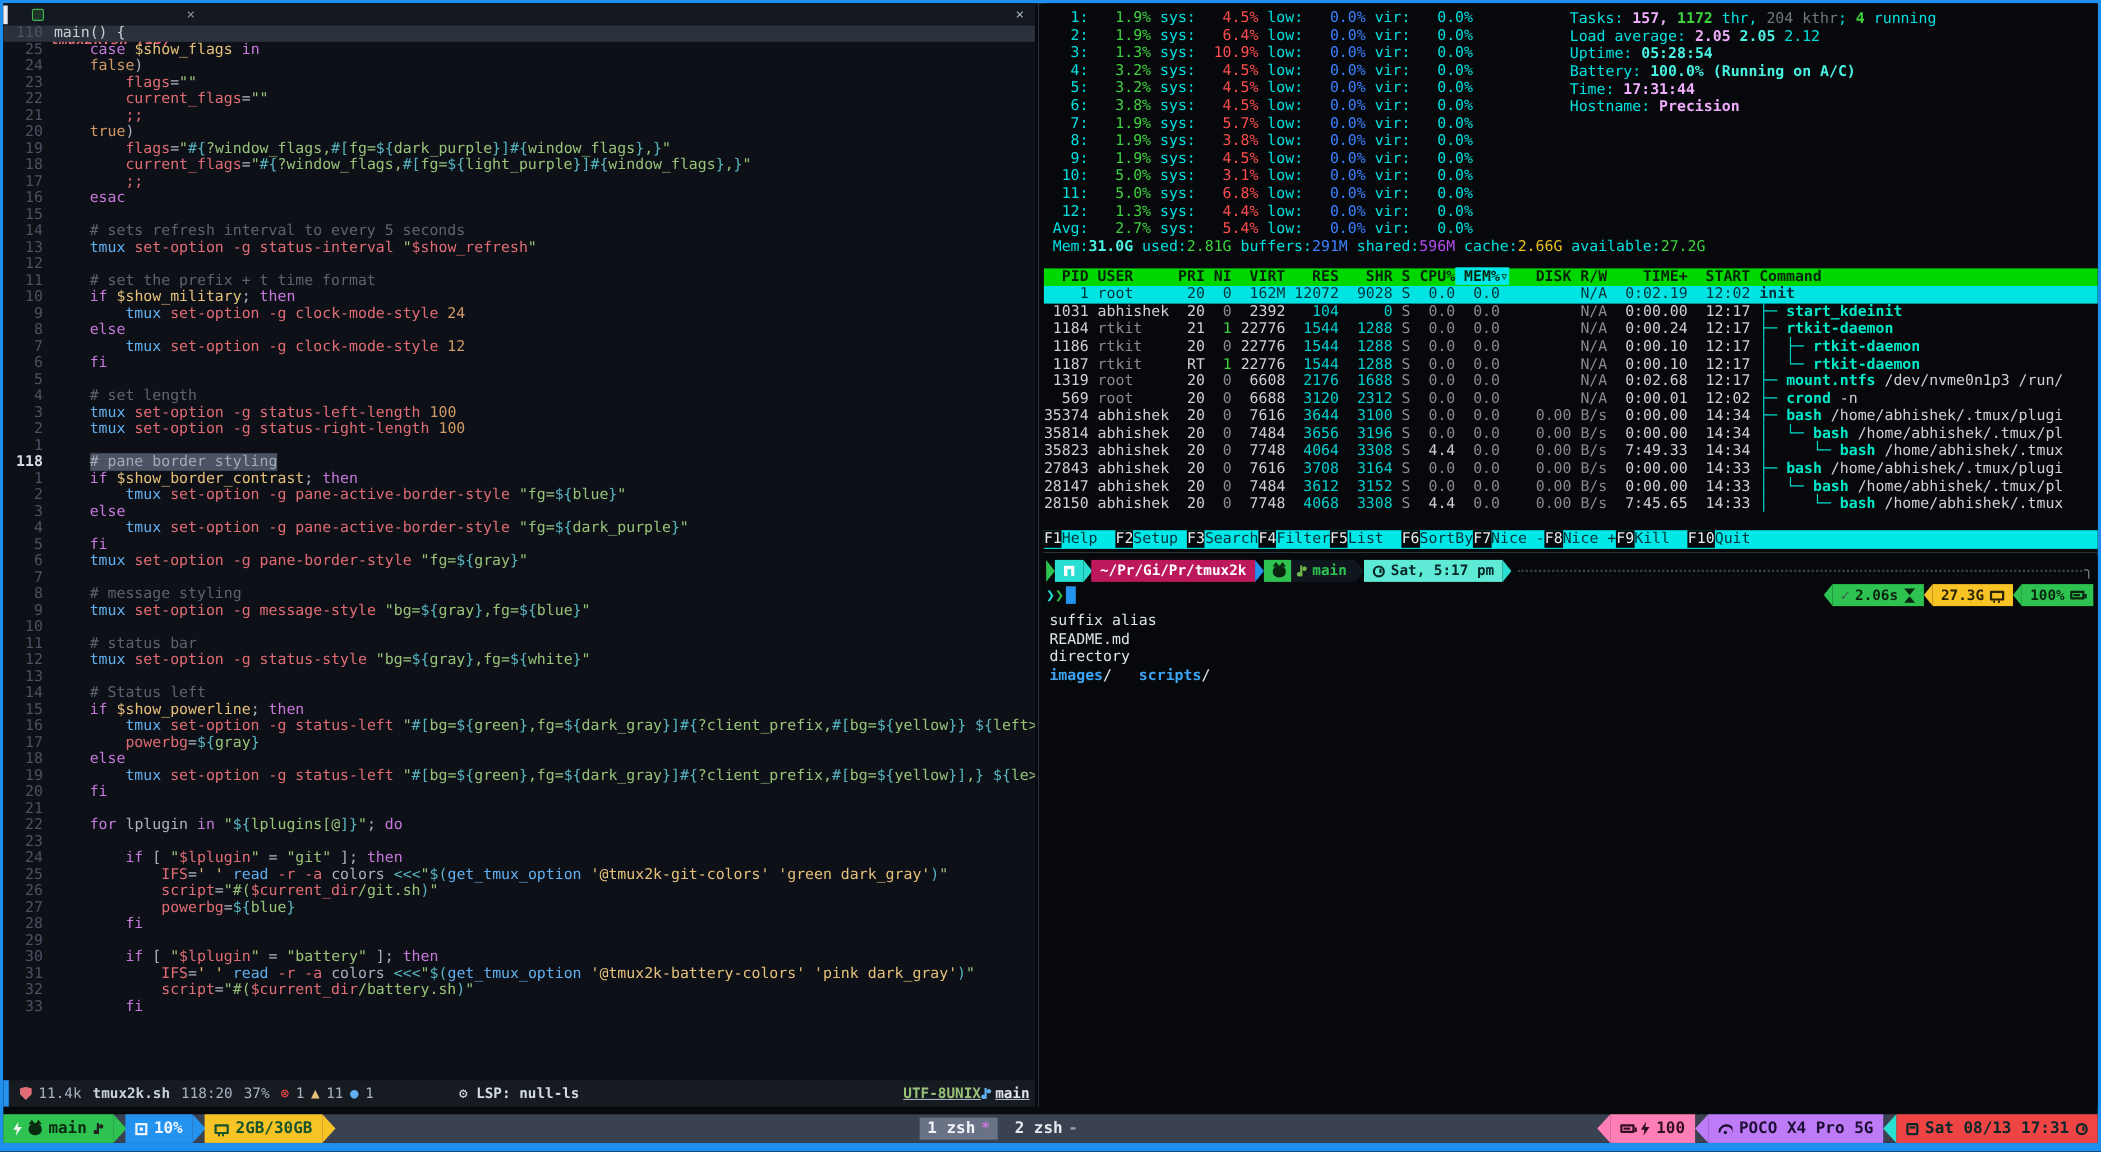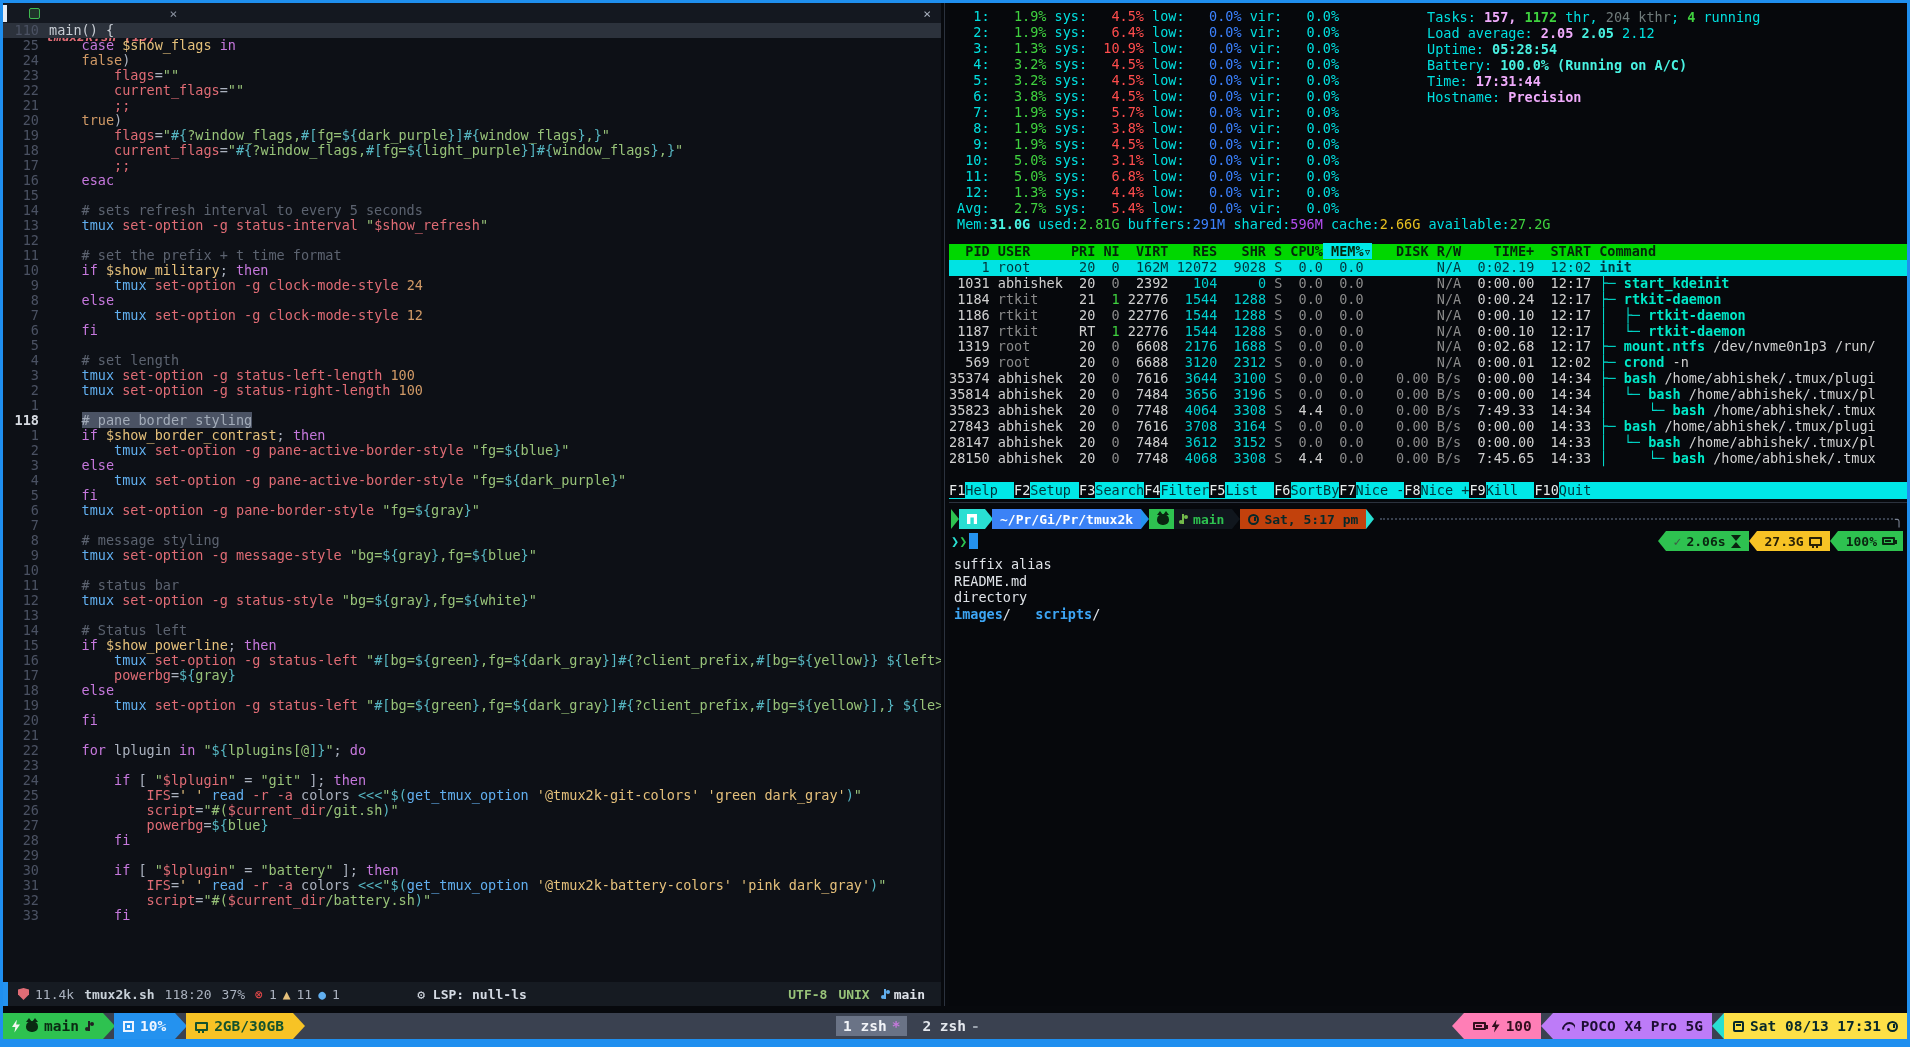--- a/index.html
+++ b/index.html
@@ -29,21 +29,21 @@
   .kw{color:#c678dd}.str{color:#98c379}.str2{color:#e5c07b}.num{color:#d19a66}.fn{color:#61afef}
   .var{color:#e5c07b}.idn{color:#e06c75}.arg{color:#e06c75}.op{color:#56b6c2}.intp{color:#56b6c2}
   .sv{color:#e06c75}.cmt{color:#5c6370}
   .statusline{height:24px;background:#161b22;display:flex;align-items:center;font-size:13px;color:#aab2bf;gap:10px;position:relative;}
   .sl-bar{width:5px;height:100%;background:#2492ef;flex:none;}
   .sl-grp{display:flex;align-items:center;gap:6px;}
   .ico-shield{width:11px;height:12px;background:#e06c75;display:inline-block;clip-path:polygon(50% 0,100% 12%,100% 55%,50% 100%,0 55%,0 12%);}
   .sl-file{color:#c9d1d9;font-weight:bold;}
   .diag-e{color:#f04a4a}.diag-w{color:#e5c07b}.diag-i{color:#61afef}
   .sl-center{position:absolute;left:0;right:0;text-align:center;color:#d5dbe4;font-weight:bold;}
-  .sl-right{margin-left:auto;display:flex;align-items:flex-start;gap:11px;}
+  .sl-right{margin-left:auto;display:flex;align-items:flex-start;gap:0;text-decoration:underline;}
   .sl-enc{color:#98c379;font-weight:bold;}
   .sl-branch{color:#dfe3ea;font-weight:bold;display:flex;align-items:center;gap:4px;}
   .ico-gitbranch{position:relative;width:9px;height:12px;display:inline-block;}
   .ico-gitbranch::before{content:"";position:absolute;left:3px;top:1px;bottom:1px;width:2px;background:#61afef;}
   .ico-gitbranch::after{content:"";position:absolute;right:0;top:2px;width:4px;height:4px;border-radius:50%;background:#61afef;box-shadow:-5px 5px 0 0 #61afef;}
   
   .vsep{width:8px;background:linear-gradient(90deg,transparent 3px,#2b323e 3px,#2b323e 4px,transparent 4px);}
   .hsep{height:7px;background:linear-gradient(180deg,transparent 3px,#2b323e 3px,#2b323e 4px,transparent 4px);}
   
   .rightcol{flex:1;display:flex;flex-direction:column;}
@@ -177,33 +177,33 @@
 
         <div class="hsep"></div>
 
         <section class="term mono">
           <div class="pline1">
             <span class="arrR" style="border-left:8px solid #2ec250"></span>
             <span class="chip" style="background:#29dfd2;color:#fff">
                 <i class="ico ico-manjaro"></i>
               </span>
             <span class="arrR" style="border-left:8px solid #29dfd2;margin-right:-1px"></span>
-            <span class="chip" style="background:#3b82f6;color:#fff">
+            <span class="chip" style="background:#be185d;color:#fff">
                 <span>~/Pr/Gi/Pr/tmux2k</span>
               </span>
             <span class="arrR" style="border-left:8px solid #2492ef"></span>
             <span class="chip" style="background:#2ec250;color:#0a2410;padding-right:5px">
                 <i class="ico ico-octo"></i>
               </span>
             <span class="chip" style="background:#10161d;color:#2ec250;padding-left:5px">
                 <i class="ico ico-gitbranch" style="filter:hue-rotate(250deg)"></i>
                 <span>main</span>
               </span>
             <span class="arrR" style="border-left:8px solid #10161d"></span>
-            <span class="chip" style="background:#c2410c;color:#07282a">
+            <span class="chip" style="background:#5eead4;color:#07282a">
                 <i class="ico ico-clock"></i>
                 <span>Sat, 5:17 pm</span>
               </span>
             <span class="arrR" style="border-left:8px solid #29dfd2"></span>
             <div class="dots"></div>
             <span class="pcorner">╮</span>
           </div>
           <div class="pline2">
             <span style="color:#29dfd2;font-weight:bold">❯</span>
             <span style="color:#2ec250;font-weight:bold">❯</span>
@@ -269,21 +269,21 @@
           <i class="ico ico-batt"></i>
           <i class="ico ico-bolt"></i>
           <span>100</span>
         </span>
         <span class="sa" style="border-right:12px solid #bd7bf8"></span>
         <span class="seg" style="background:#bd7bf8;color:#1d0e33">
           <i class="ico ico-wifi"></i>
           <span>POCO X4 Pro 5G</span>
         </span>
         <span class="sa" style="border-right:12px solid #29dfd2"></span>
-        <span class="seg" style="background:#fde047;color:#07282a">
+        <span class="seg" style="background:#ef4444;color:#07282a">
           <i class="ico ico-cal"></i>
           <span>Sat 08/13 17:31</span>
           <i class="ico ico-clock"></i>
         </span>
       </span>
     </div>
   </div>
 </div>
 
 </body></html>

